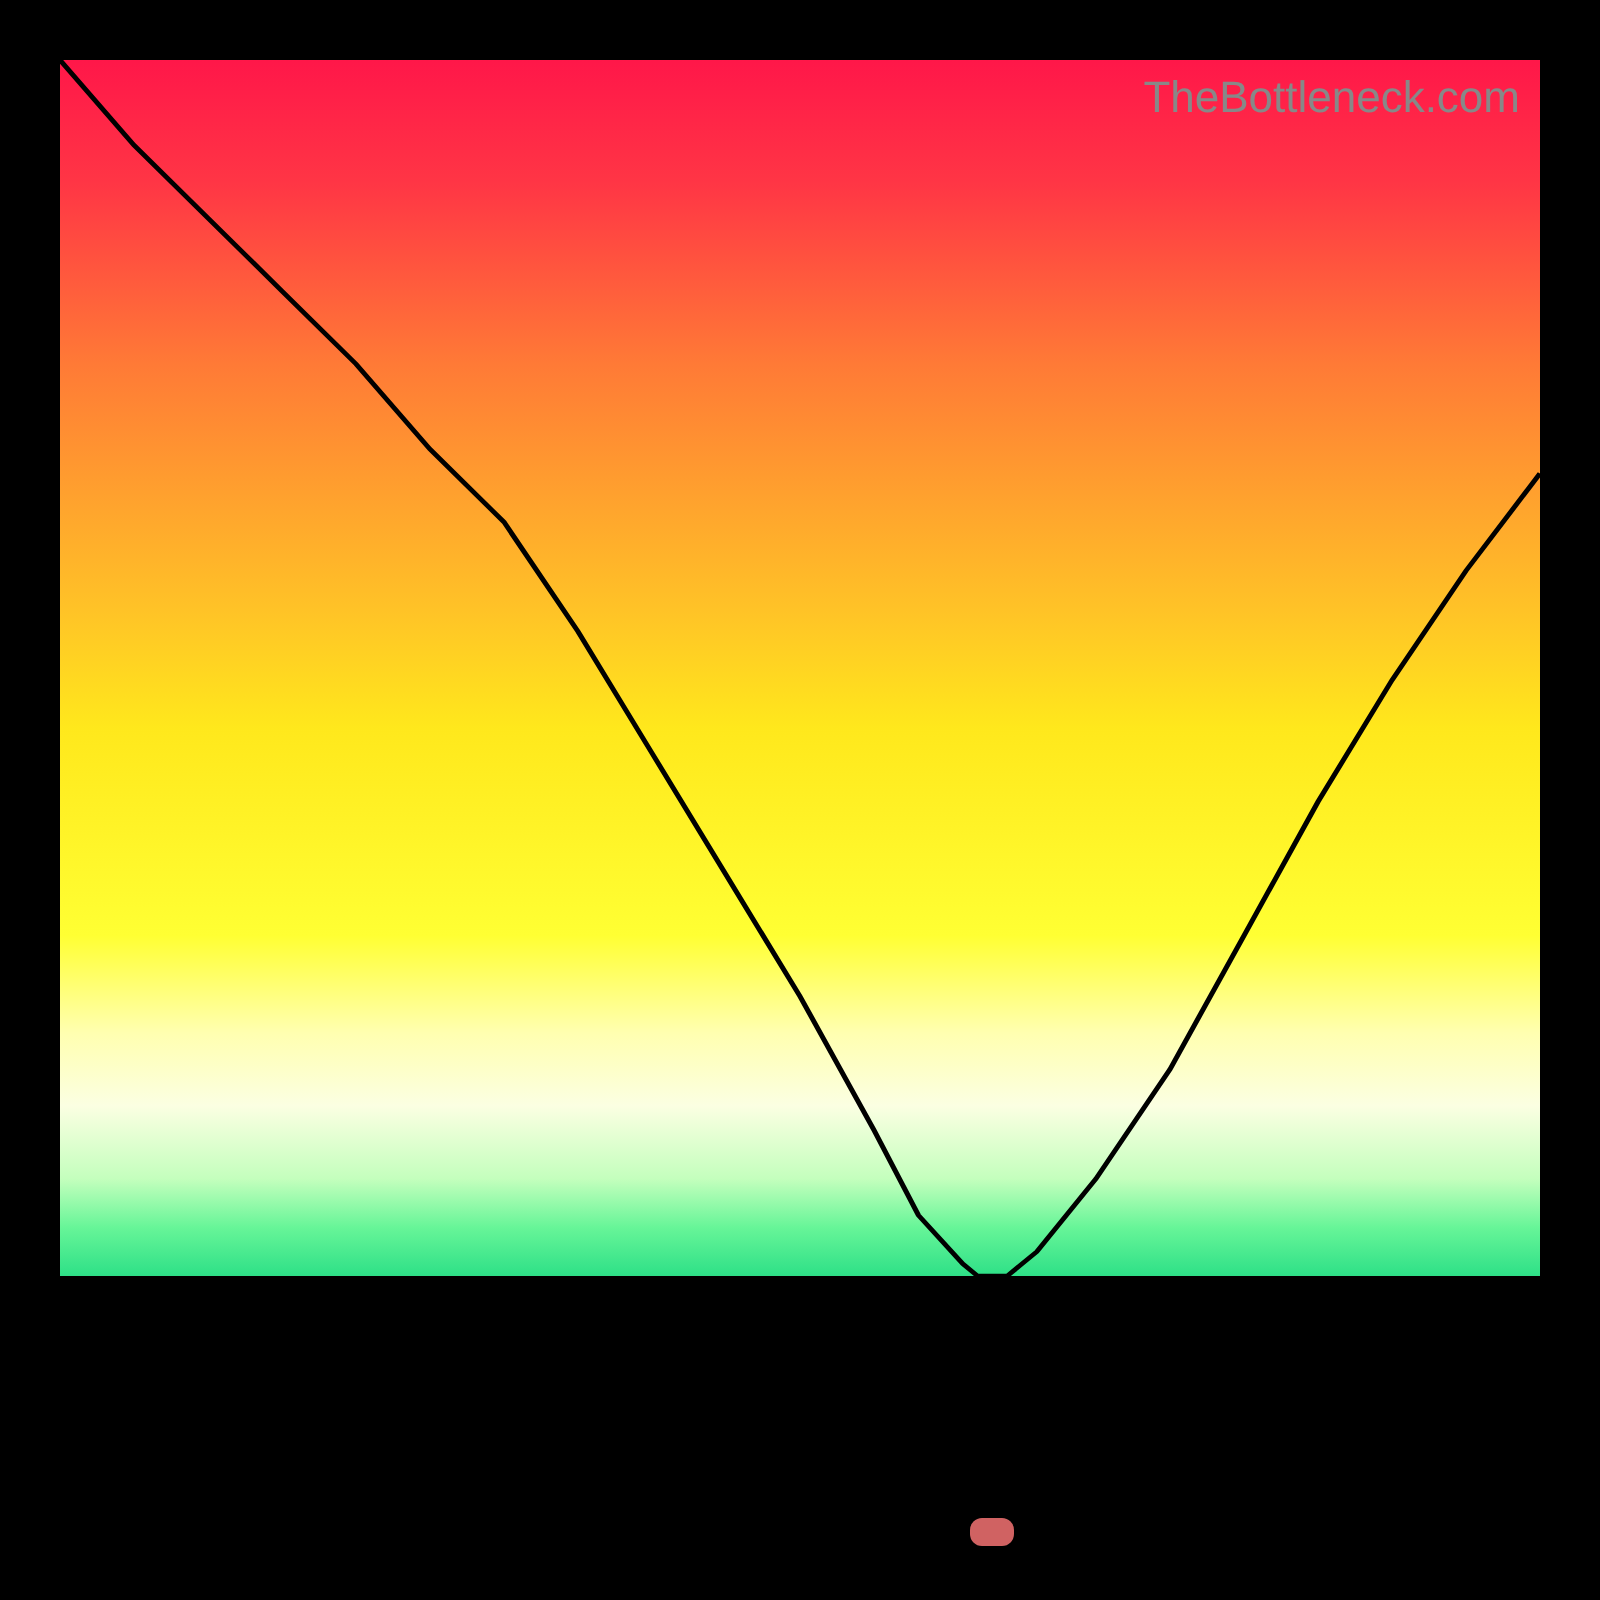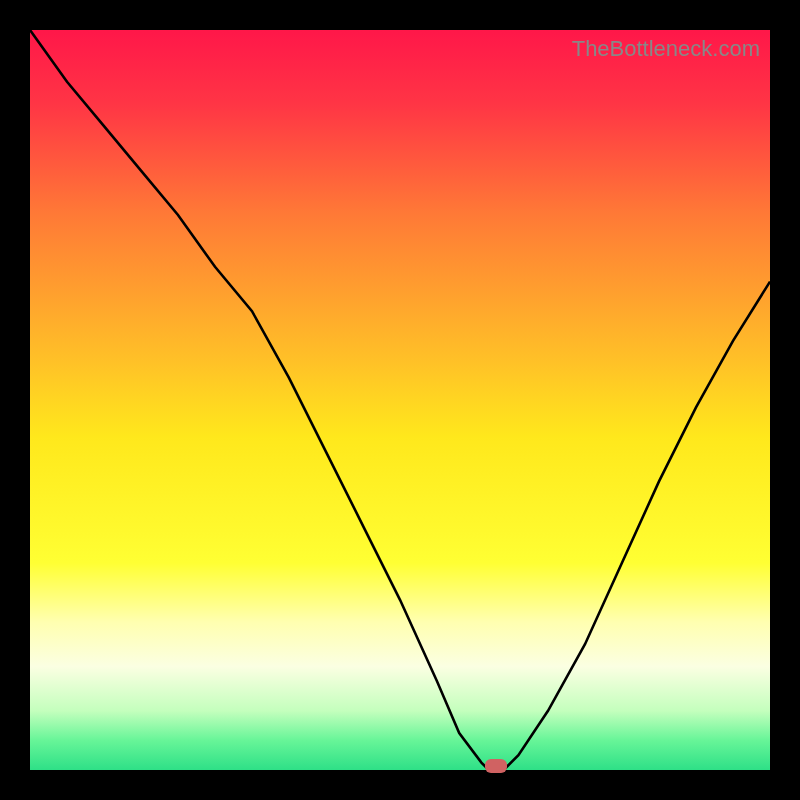--- a/index.html
+++ b/index.html
@@ -1,17 +1,17 @@
 <!DOCTYPE html>
 <html><head>
 <meta charset="utf-8">
 <style>
   html,body{margin:0;padding:0;background:#000;width:800px;height:800px;overflow:hidden;font-family:Arial,Helvetica,sans-serif}
   .frame{position:absolute;left:0;top:0;width:800px;height:800px;background:#000}
-  .plot{position:absolute;left:30px;top:30px;width:740px;height:740px;background:#4c1d95}
+  .plot{position:absolute;left:30px;top:30px;width:740px;height:608px;background:#4c1d95}
   .grad{position:absolute;left:0;top:0;width:100%;height:100%}
   .watermark{position:absolute;right:10px;top:6px;color:#888;font-size:22px;z-index:5}
   svg.curve{position:absolute;left:0;top:0;width:100%;height:100%;z-index:4}
   .marker{position:absolute;width:22px;height:14px;background:#d06262;border-radius:6px;z-index:5;transform:translate(-50%,-50%)}
 </style>
 </head>
 <body>
 
 <div class="frame">
   <div class="plot">

